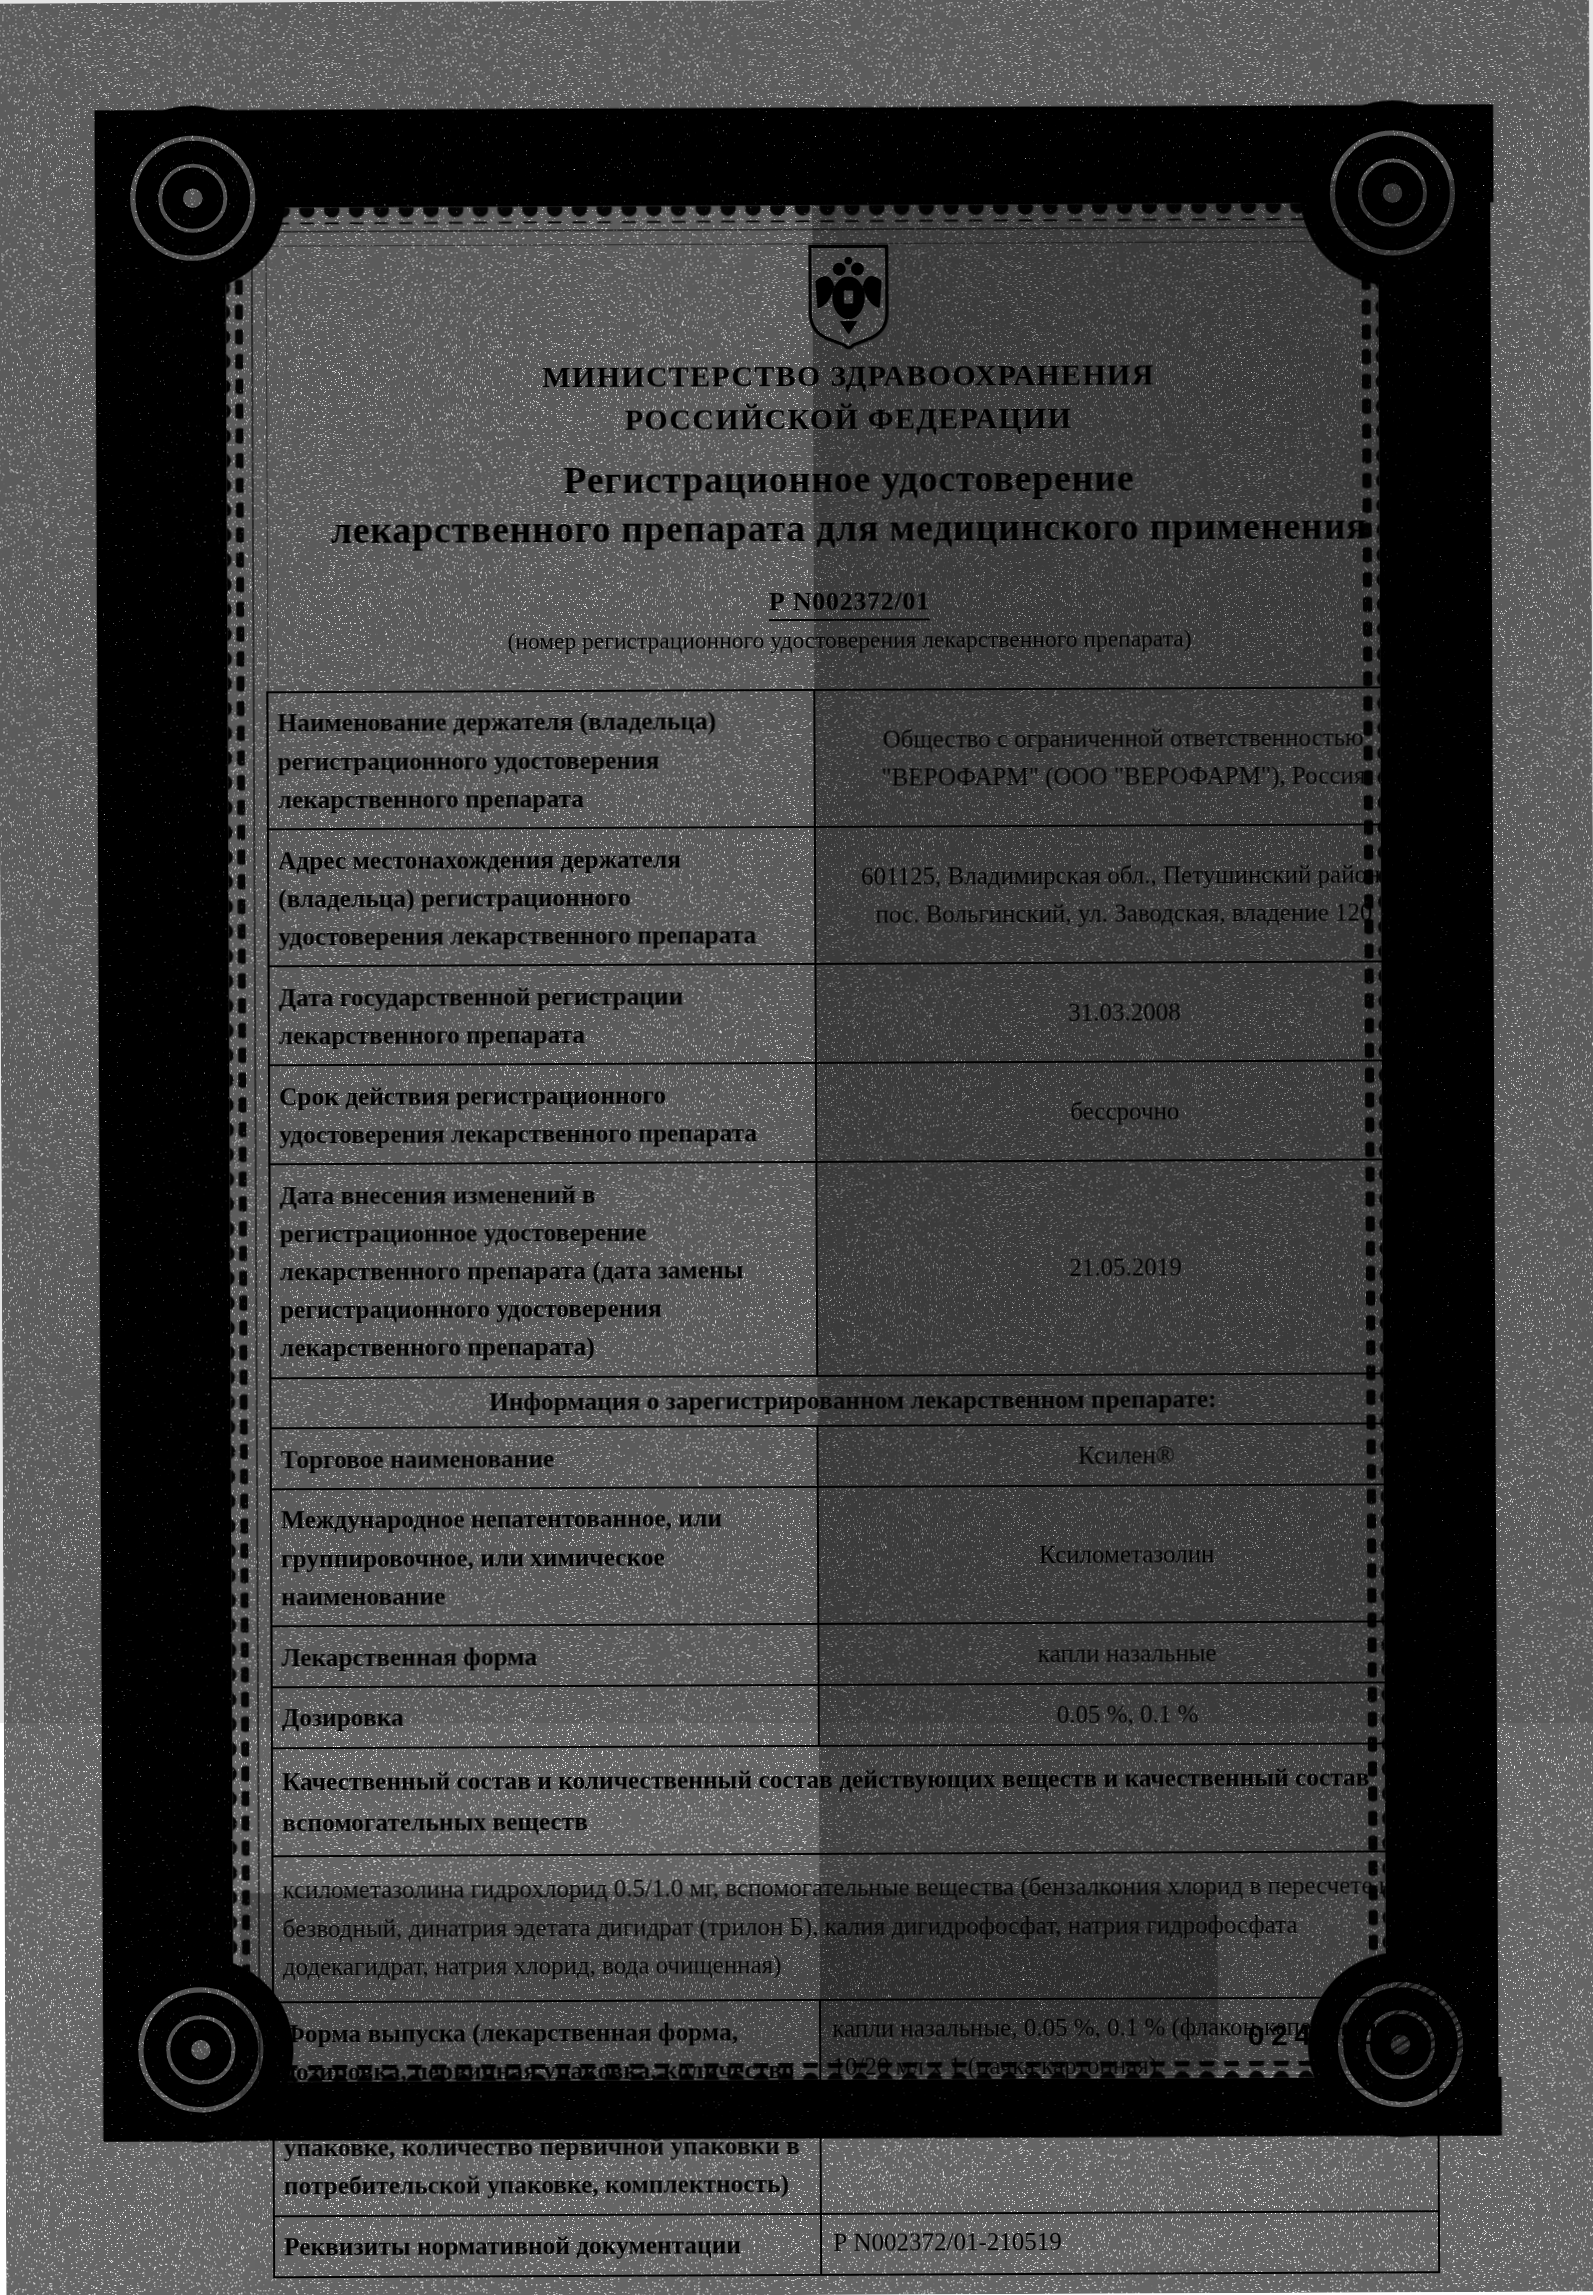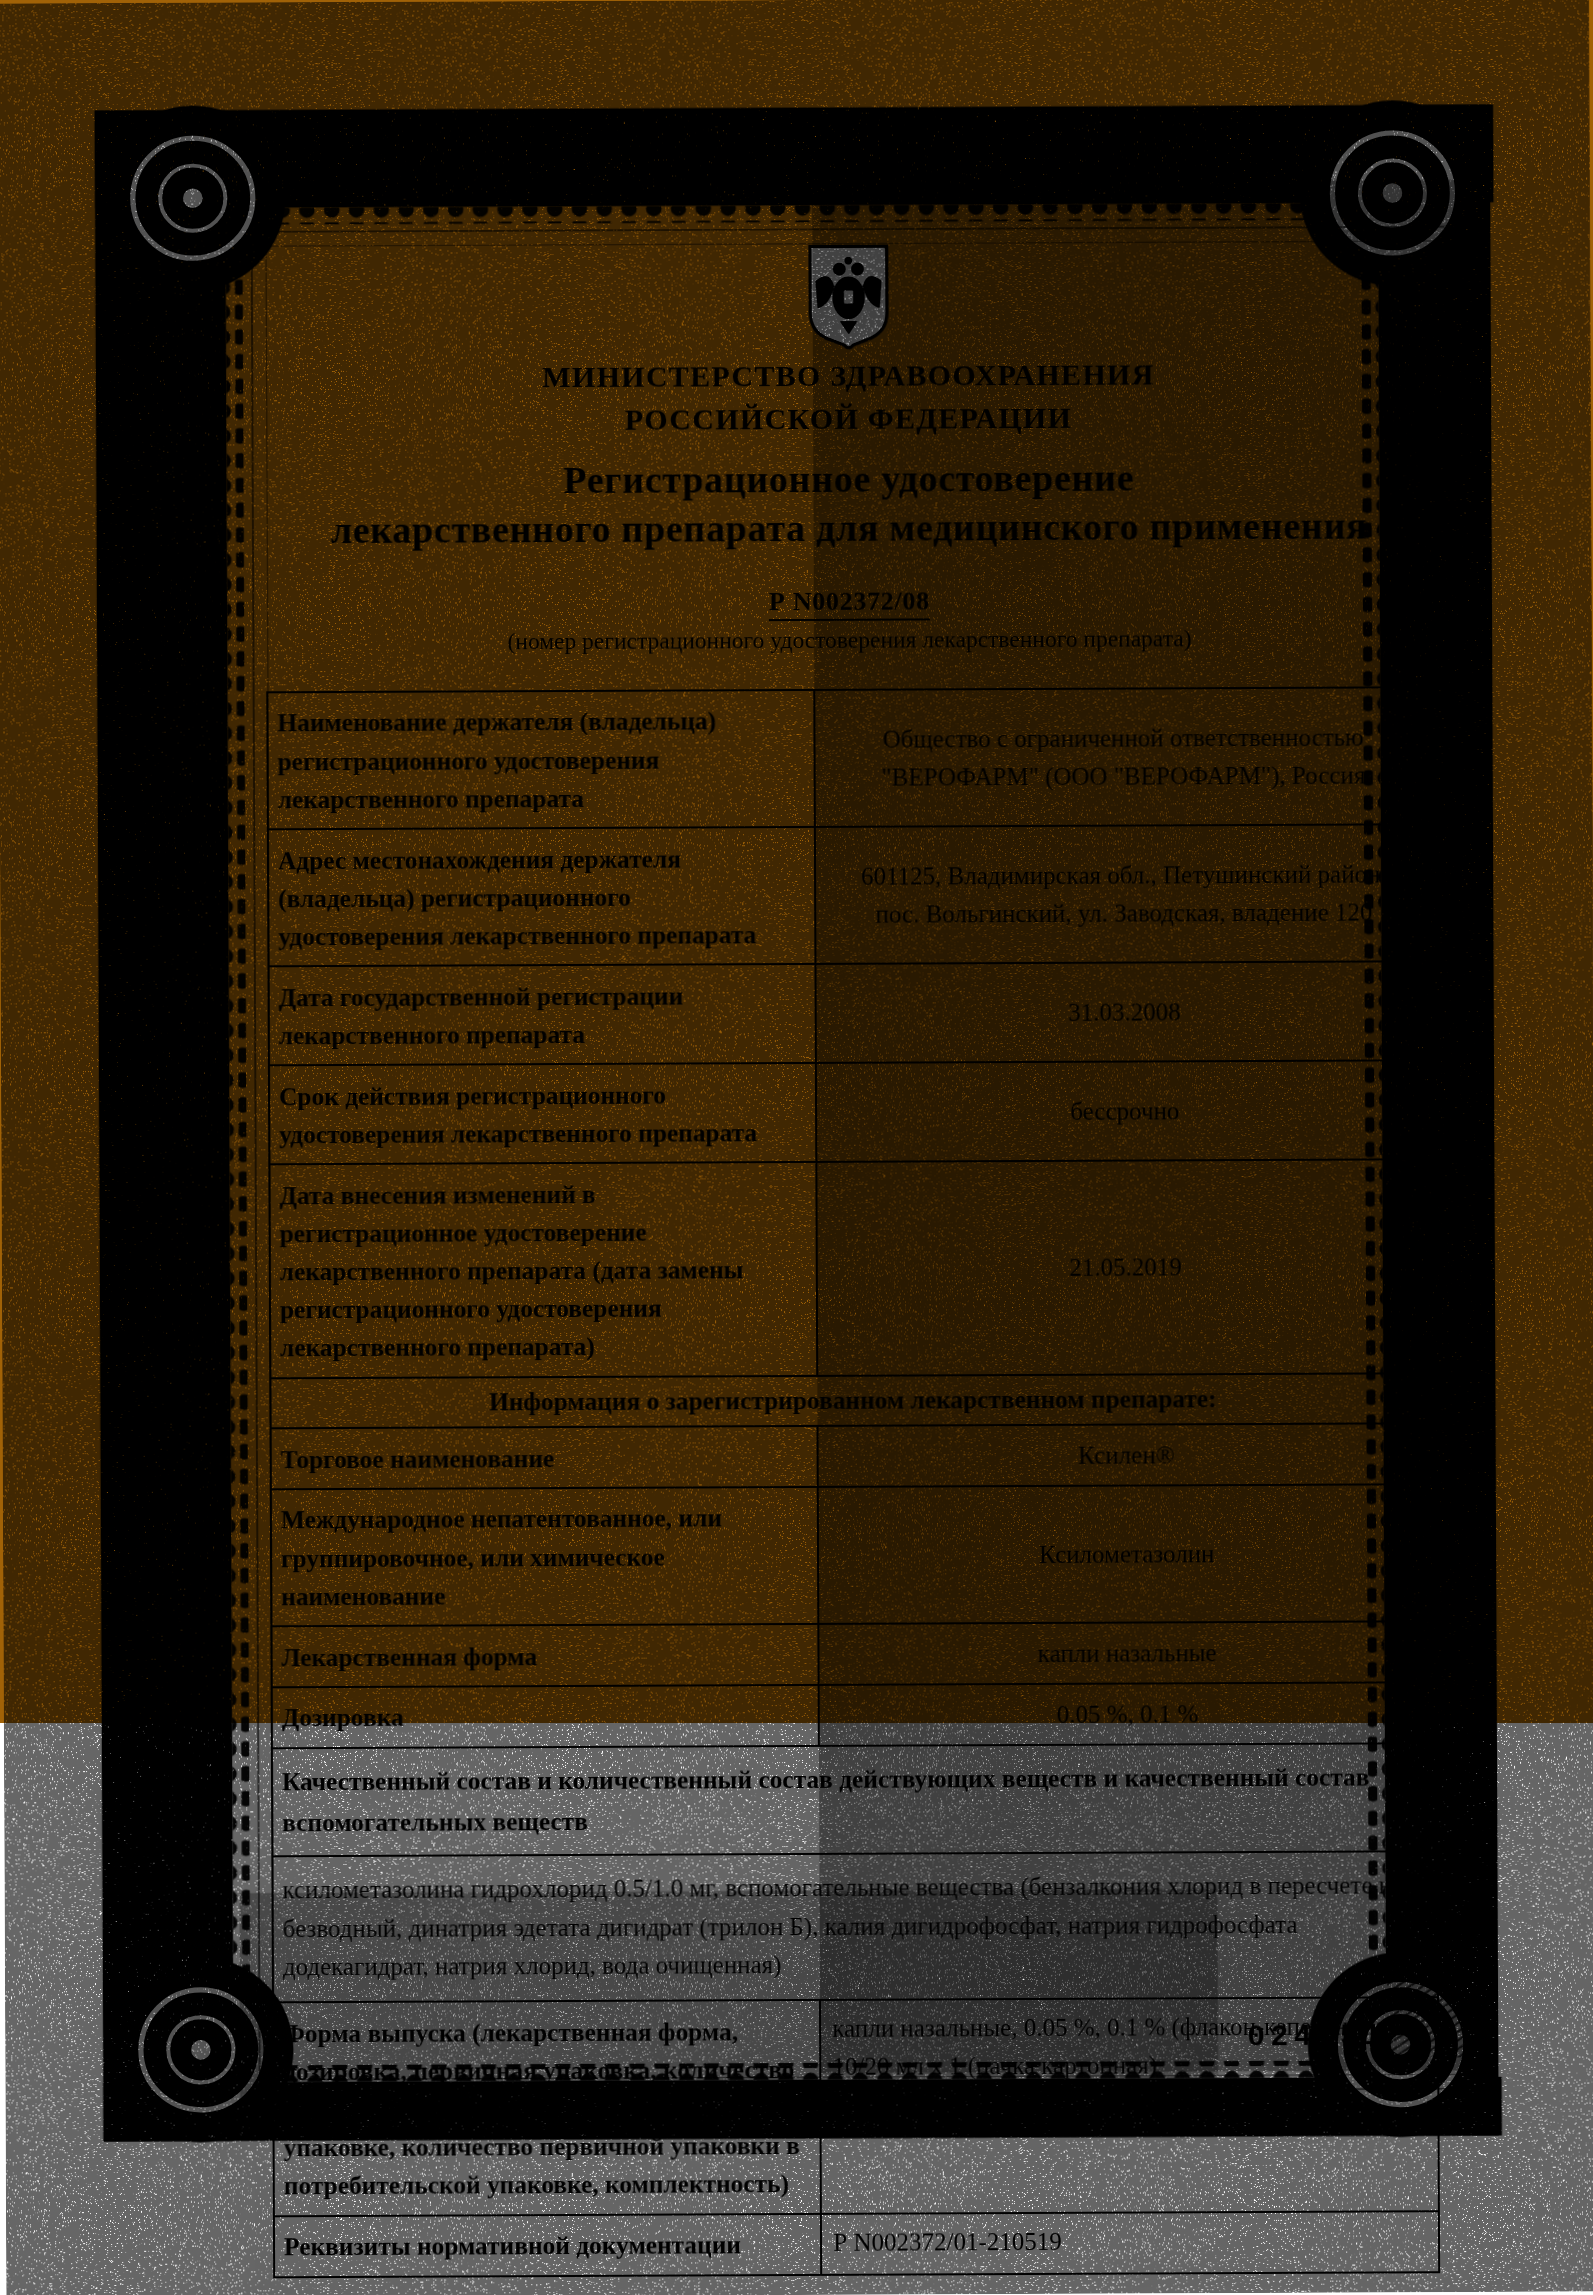--- a/index.html
+++ b/index.html
@@ -6,21 +6,21 @@
     margin: 0; padding: 0;
     width: 1593px; height: 2295px;
     background: #ffffff;
     overflow: hidden;
     font-family: "Liberation Serif", serif;
     color: #0b0b0b;
   }
   .page {
     position: relative;
     width: 1593px; height: 1723px;
-    background: #a16207;
+    background: #e5e5e5;
   }
   .scanwrap {
     position: absolute; inset: 0;
     transform: rotate(-0.25deg);
     transform-origin: 50% 50%;
   }
   svg.frame, svg.noise {
     position: absolute; left: 0; top: 0;
     pointer-events: none;
   }
@@ -239,21 +239,21 @@
       <div>МИНИСТЕРСТВО ЗДРАВООХРАНЕНИЯ</div>
       <div>РОССИЙСКОЙ ФЕДЕРАЦИИ</div>
     </div>
 
     <div class="doc-title">
       <div>Регистрационное удостоверение</div>
       <div class="l2">лекарственного препарата для медицинского применения</div>
     </div>
 
     <div class="regnum">
-      <span>Р N002372/08</span>
+      <span>Р N002372/01</span>
     </div>
     <div class="regcaption">(номер регистрационного удостоверения лекарственного препарата)</div>
 
     <div class="rtable">
 
       <div class="trow h-r1">
         <div class="cell lbl">Наименование держателя (владельца) регистрационного удостоверения лекарственного препарата</div>
         <div class="cell val">Общество с ограниченной ответственностью "ВЕРОФАРМ" (ООО "ВЕРОФАРМ"), Россия</div>
       </div>
       <div class="trow h-r2">

